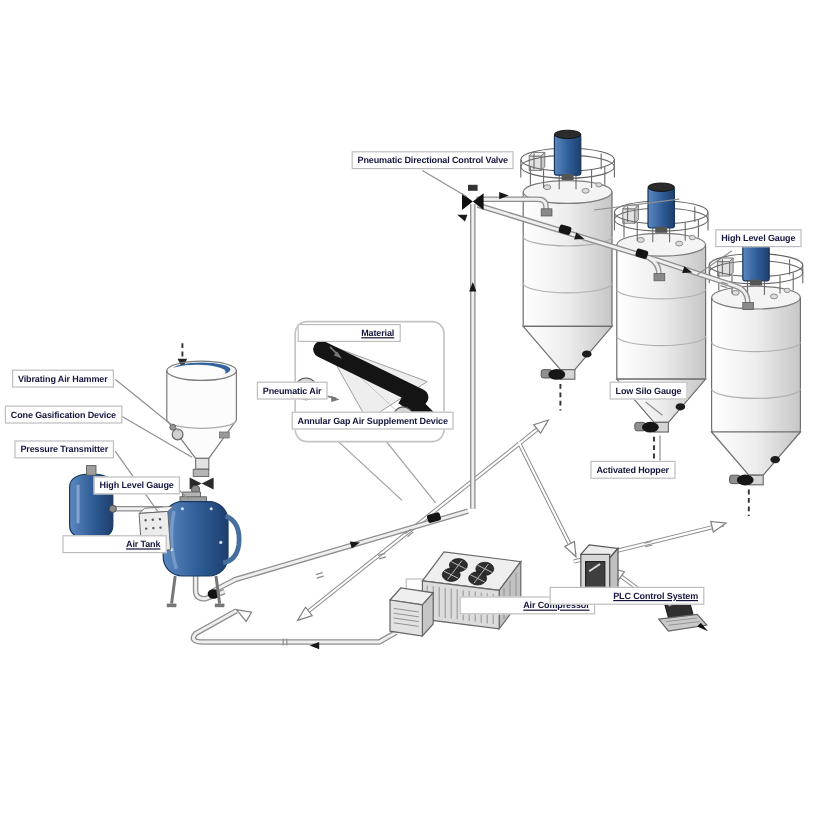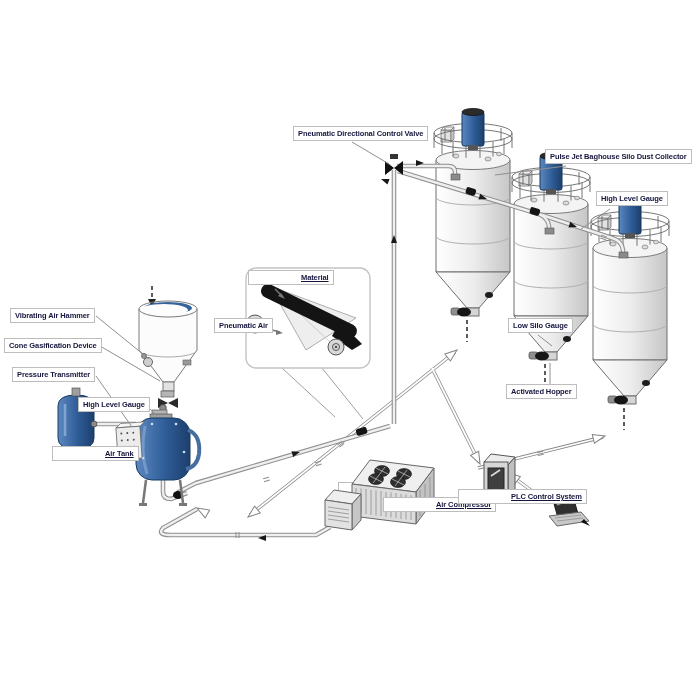--- a/index.html
+++ b/index.html
@@ -314,28 +314,28 @@
     <path d="M538,335 L552,346"></path>
     <path d="M550,384 L550,363"></path>
     <path d="M96,316 L149,359"></path>
     <path d="M100,346 L160,381"></path>
     <path d="M96,376 L132,427"></path>
     <path d="M148,407 L157,416"></path>
   </g>
 </svg>
 
 <div class="lbl" style="left:293px;top:126px"><span>Pneumatic Directional Control Valve</span></div>
-<div class="lbl" style="left:545px;top:149px"><span>Pulse Jet Baghouse Silo Dust Collector</span></div>
 <div class="lbl" style="left:596px;top:191px"><span>High Level Gauge</span></div>
 <div class="lbl" style="left:508px;top:318px"><span>Low Silo Gauge</span></div>
-<div class="lbl" style="left:506px;top:384px"><span>Activated Hopper</span></div>
+<div class="lbl" style="left:492px;top:384px"><span>Activated Hopper</span></div>
 <div class="lbl" style="left:10px;top:308px"><span>Vibrating Air Hammer</span></div>
 <div class="lbl" style="left:4px;top:338px"><span>Cone Gasification Device</span></div>
 <div class="lbl" style="left:12px;top:367px"><span>Pressure Transmitter</span></div>
 <div class="lbl" style="left:78px;top:397px"><span>High Level Gauge</span></div>
 <div class="lbl u" style="left:52px;top:446px"><span>Air Tank</span></div>
 <div class="lbl u" style="left:248px;top:270px"><span>Material</span></div>
 <div class="lbl" style="left:214px;top:318px"><span>Pneumatic Air</span></div>
+<div class="lbl" style="left:243px;top:343px"><span>Annular Gap Air Supplement Device</span></div>
 <div class="lbl u behind" style="left:338px;top:482px"><span>Air Drier</span></div>
 <div class="lbl u" style="left:383px;top:497px"><span>Air Compressor</span></div>
 <div class="lbl u" style="left:458px;top:489px"><span>PLC Control System</span></div>
 
 </div>
 
 </body></html>

